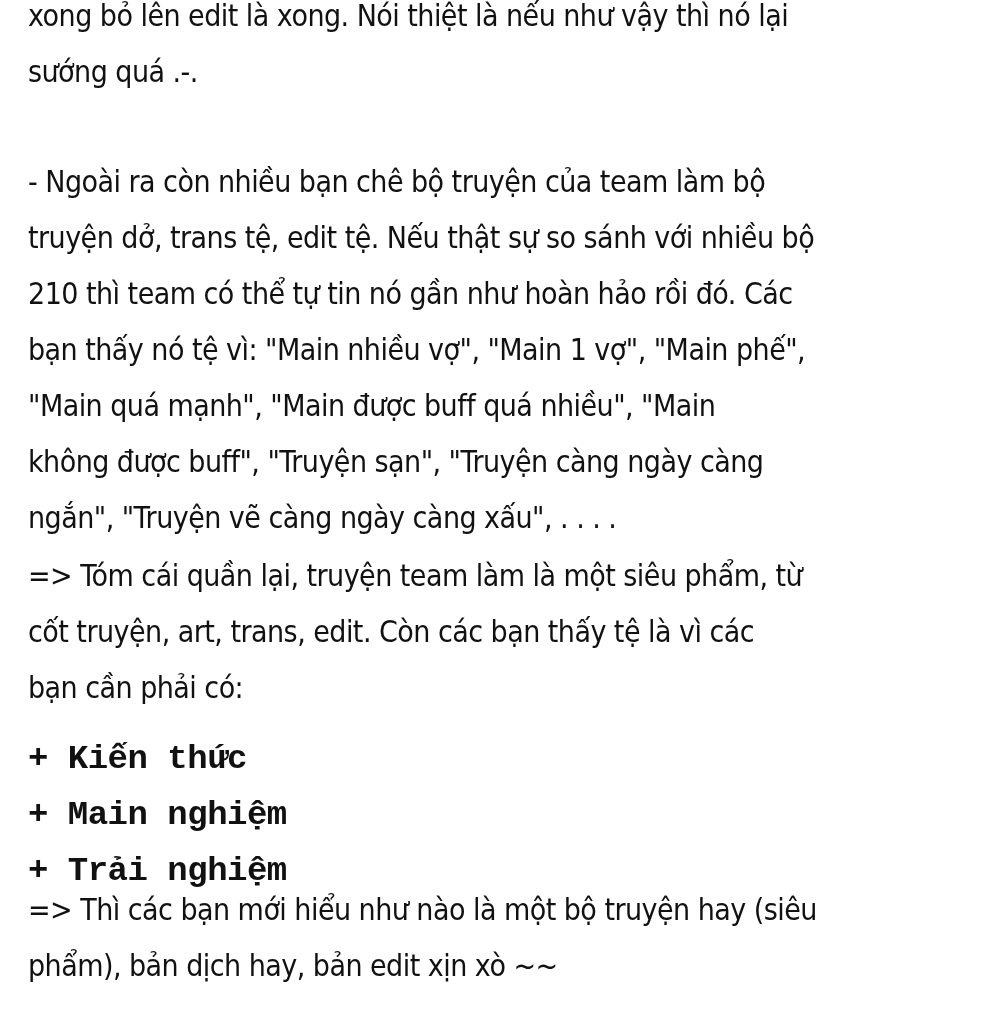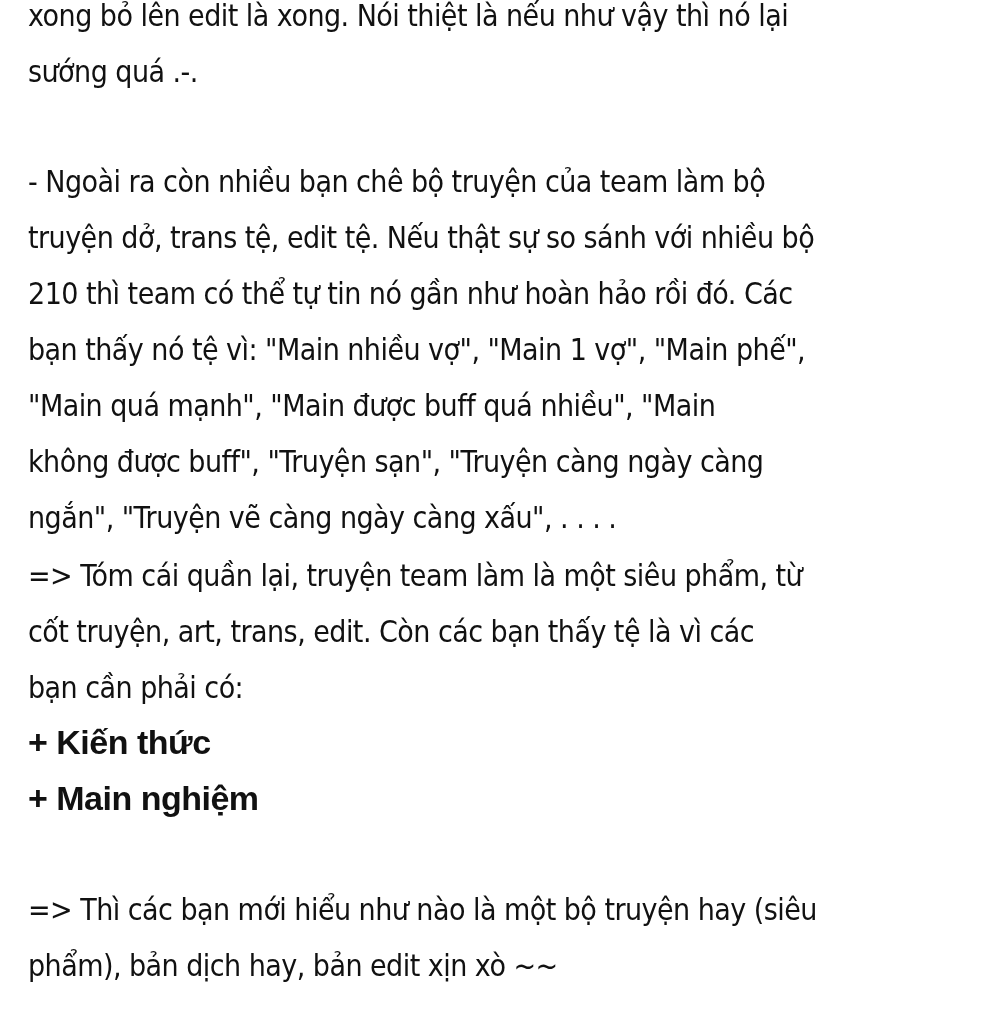--- a/index.html
+++ b/index.html
@@ -29,25 +29,26 @@
       font-size: 30px;
       line-height: 40px;
       letter-spacing: -0.6px;
       transform-origin: left center;
       transform: scaleX(0.9);
     }
     .bold-line {
       position: absolute;
       left: 28px;
       white-space: nowrap;
-      font-family: Liberation Sans, sans-serif;
+      font-family: Liberation Mono, monospace;
       font-weight: bold;
       font-size: 34px;
       line-height: 44px;
       letter-spacing: -0.5px;
+      margin-top: 17px;
     }
   </style>
 </head>
 <body>
 
 <div class="page">
 
   <div class="line" style="top:-4px">xong bỏ lên edit là xong. Nói thiệt là nếu như vậy thì nó lại</div>
   <div class="line" style="top:52px">sướng quá .-.</div>
 
@@ -57,17 +58,18 @@
   <div class="line" style="top:330px">bạn thấy nó tệ vì: "Main nhiều vợ", "Main 1 vợ", "Main phế",</div>
   <div class="line" style="top:386px">"Main quá mạnh", "Main được buff quá nhiều", "Main</div>
   <div class="line" style="top:442px">không được buff", "Truyện sạn", "Truyện càng ngày càng</div>
   <div class="line" style="top:498px">ngắn", "Truyện vẽ càng ngày càng xấu", . . . .</div>
   <div class="line" style="top:556px">=&gt; Tóm cái quần lại, truyện team làm là một siêu phẩm, từ</div>
   <div class="line" style="top:612px">cốt truyện, art, trans, edit. Còn các bạn thấy tệ là vì các</div>
   <div class="line" style="top:668px">bạn cần phải có:</div>
 
   <div class="bold-line" style="top:720px">+ Kiến thức</div>
   <div class="bold-line" style="top:776px">+ Main nghiệm</div>
+  <div class="bold-line" style="top:832px">+ Trải nghiệm</div>
 
   <div class="line" style="top:890px">=&gt; Thì các bạn mới hiểu như nào là một bộ truyện hay (siêu</div>
   <div class="line" style="top:946px">phẩm), bản dịch hay, bản edit xịn xò ~~</div>
 
 </div>
 
 </body></html>

